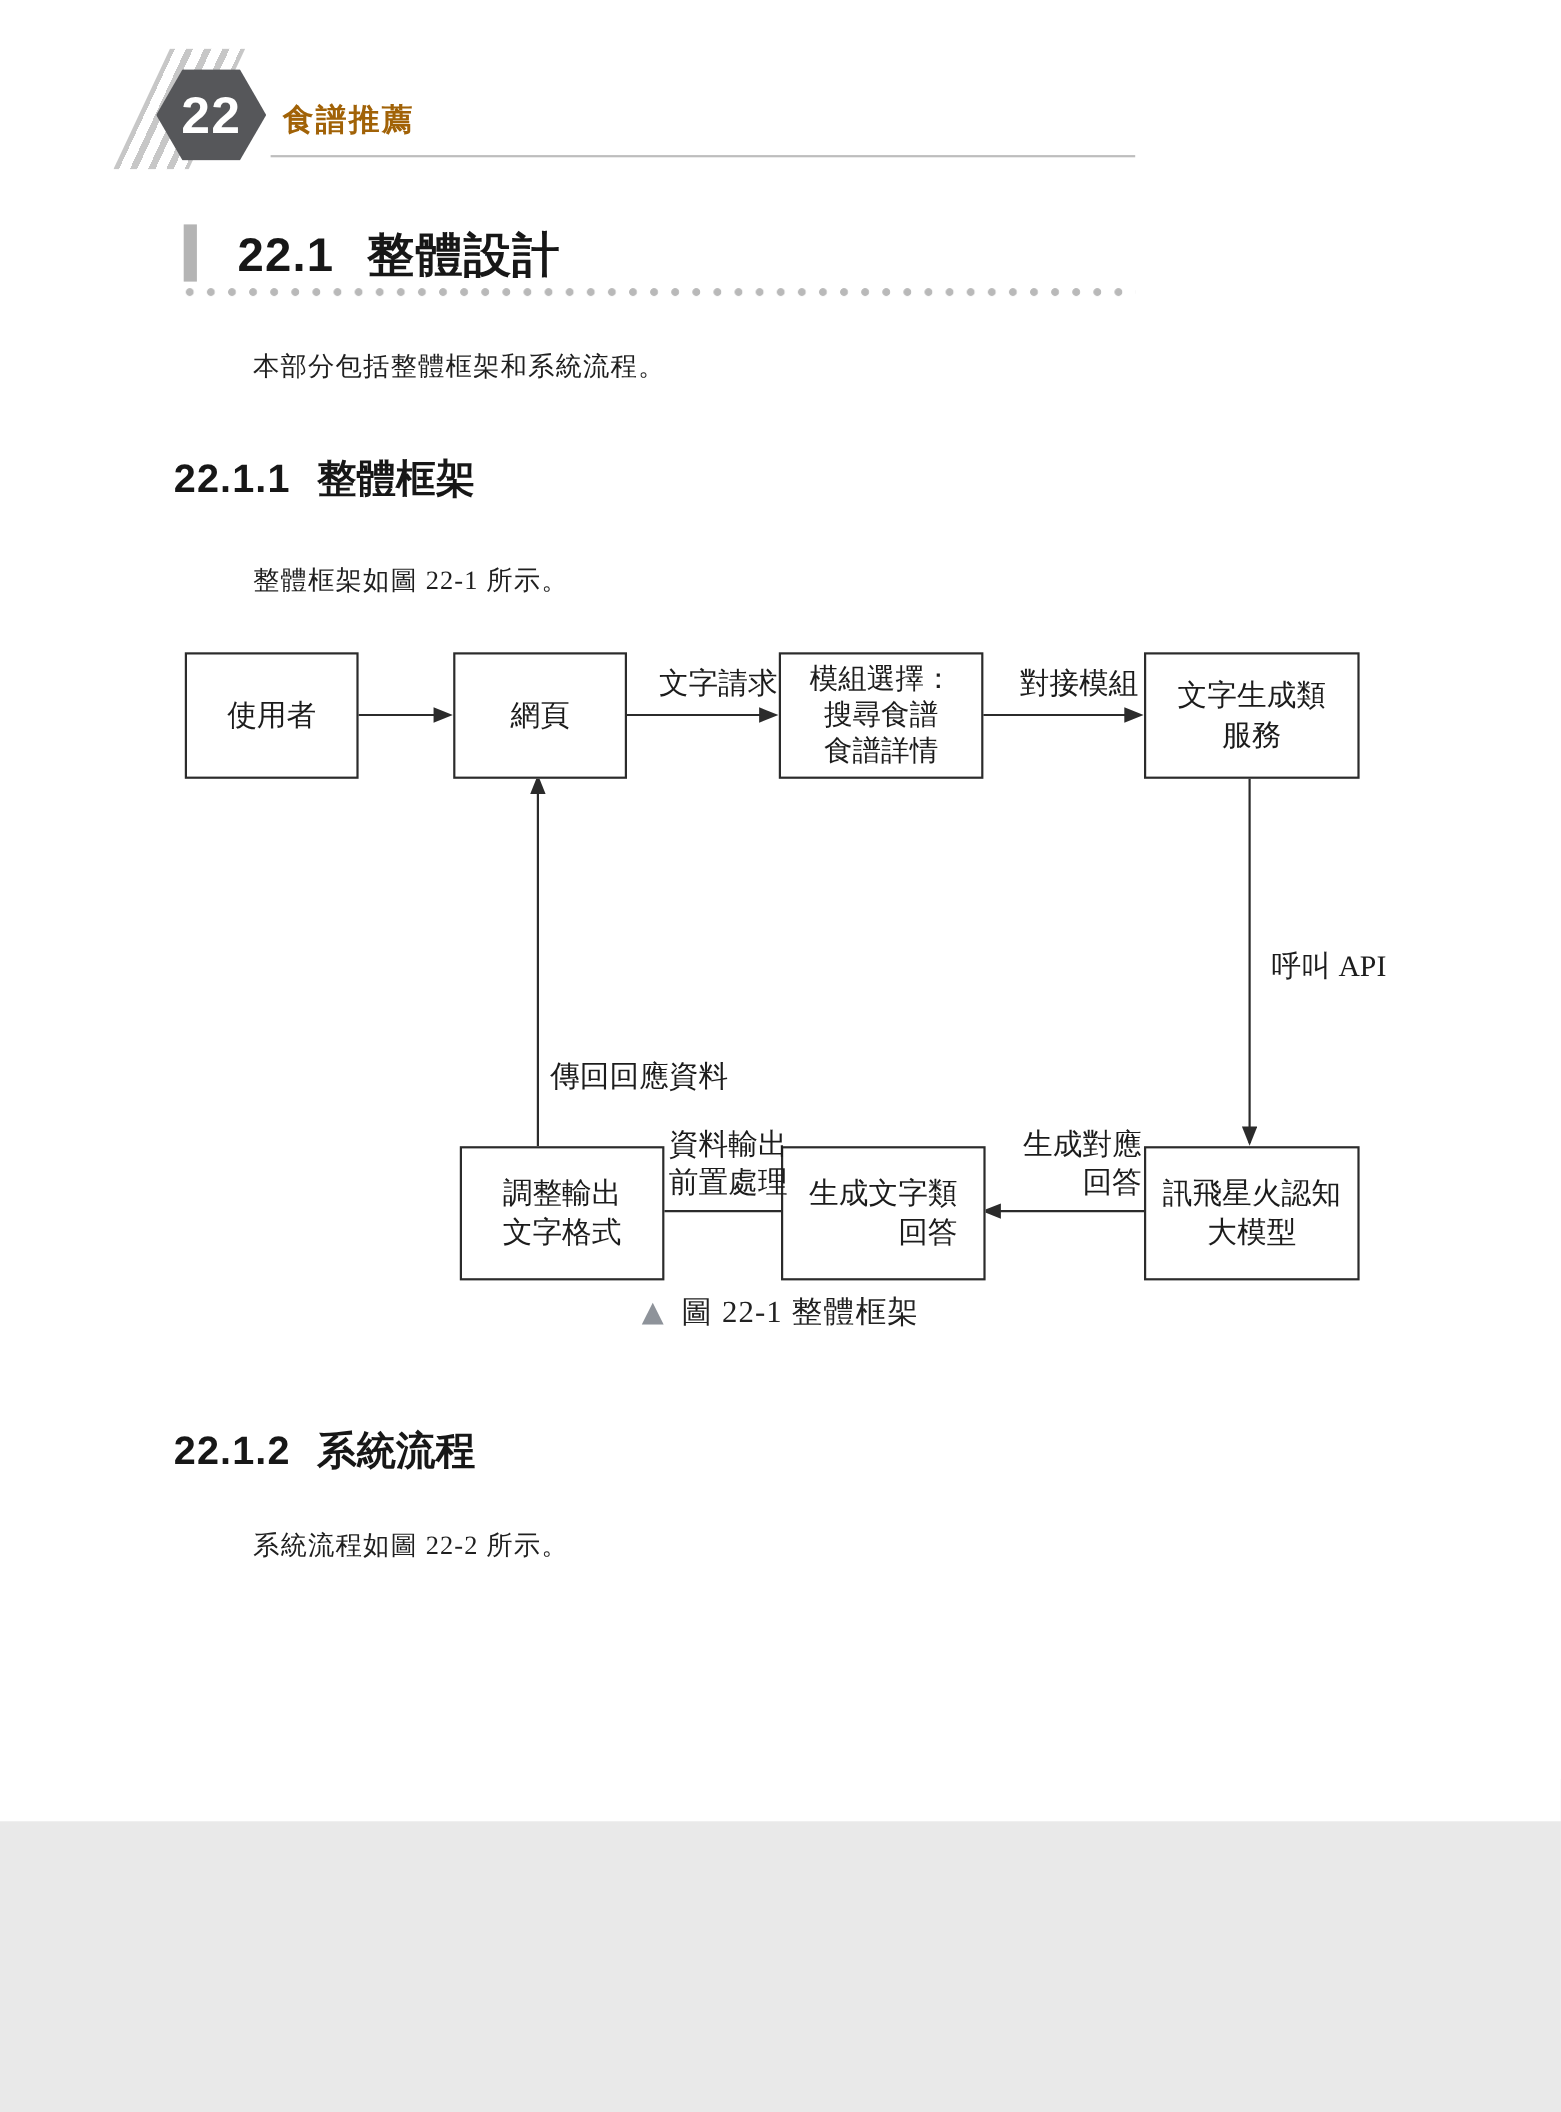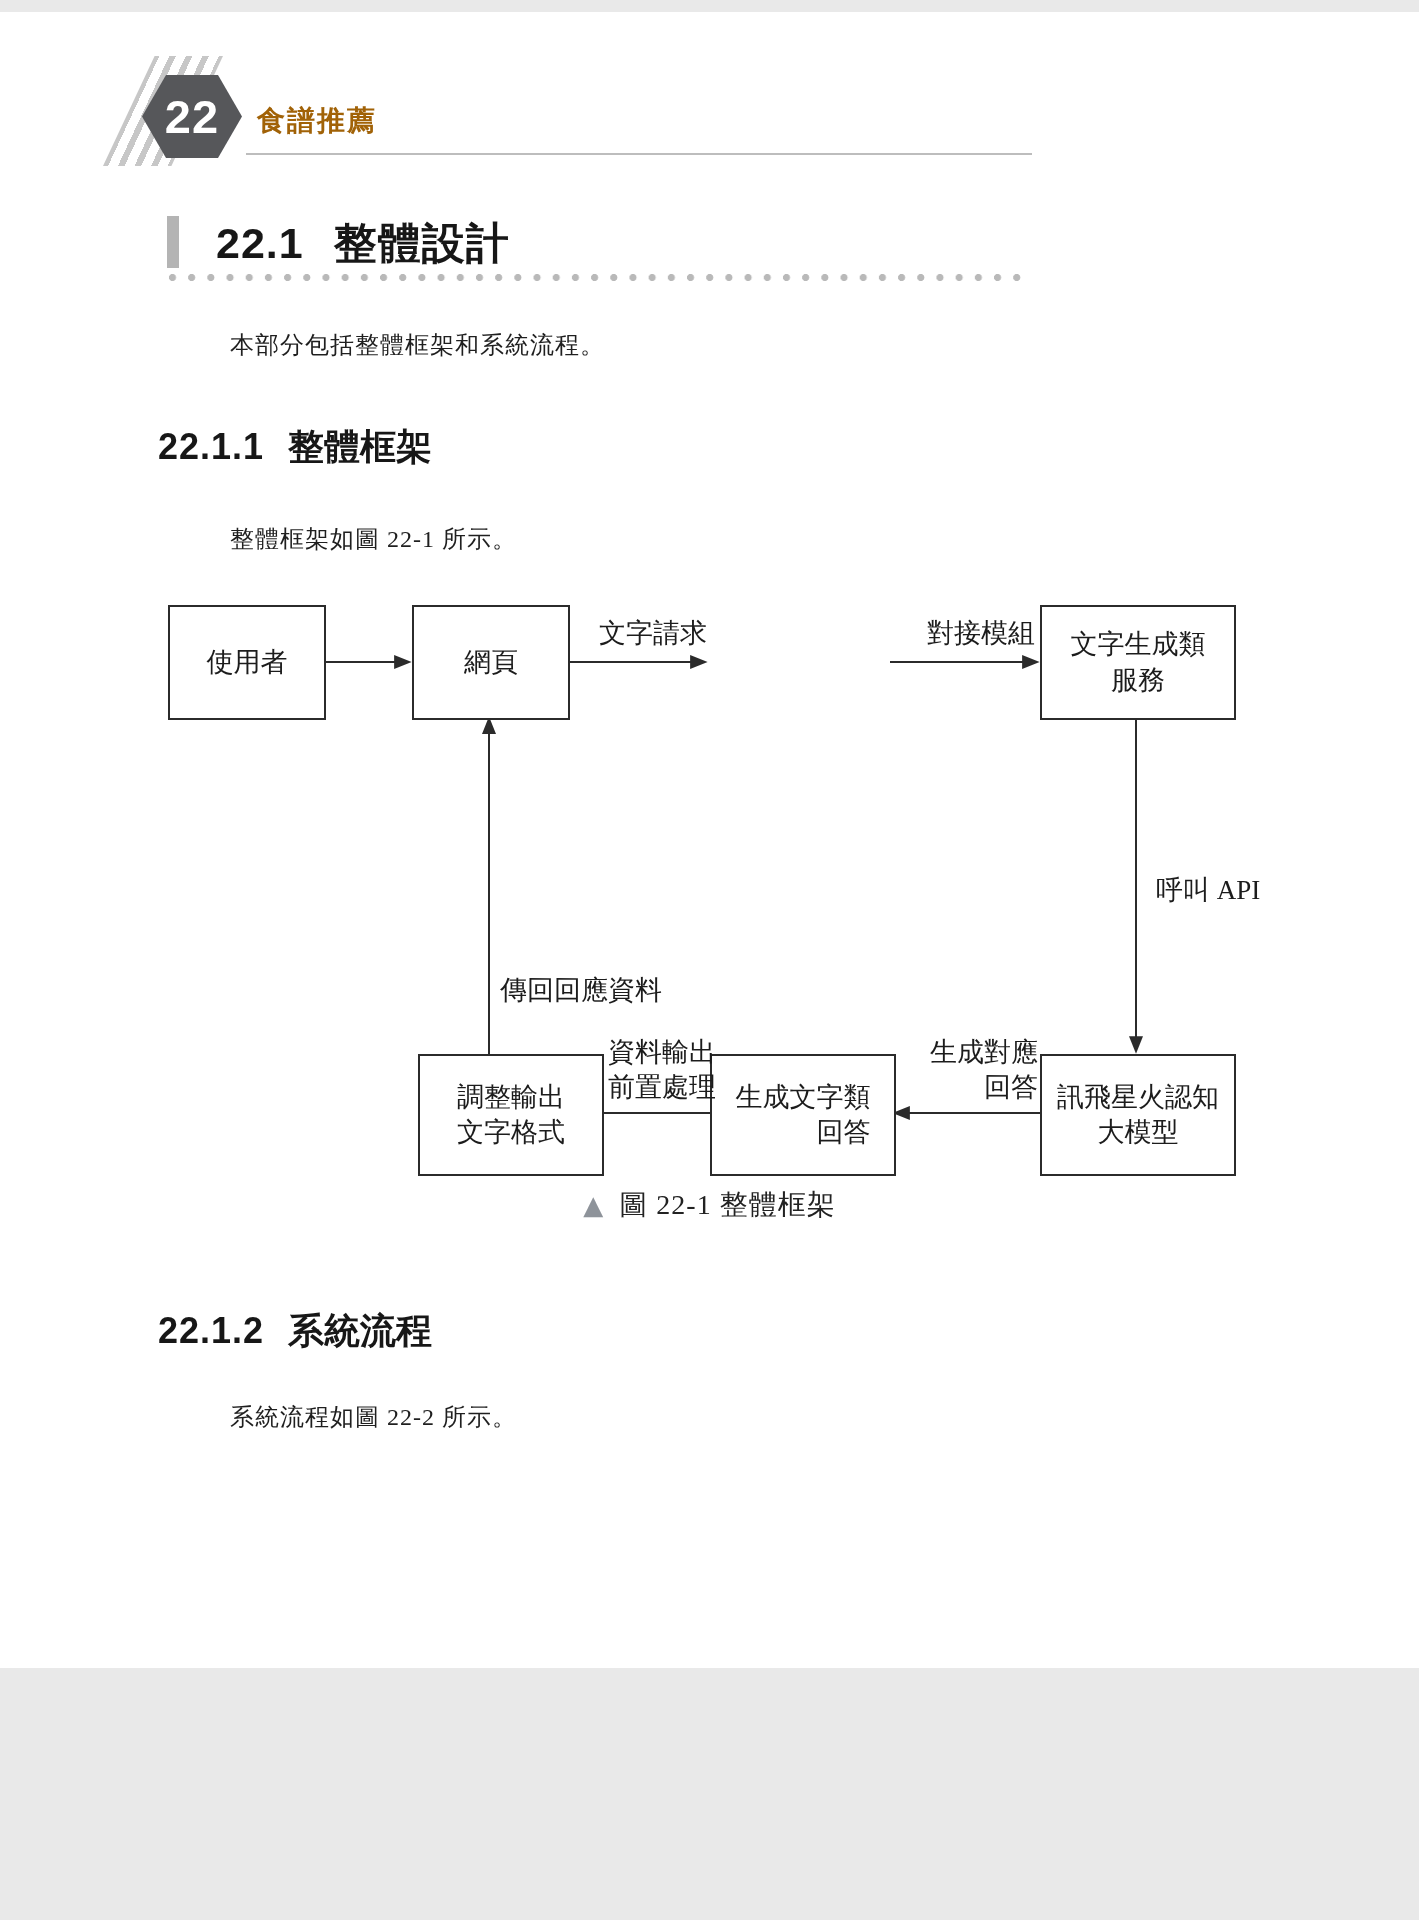--- a/index.html
+++ b/index.html
@@ -1,18 +1,18 @@
 <!DOCTYPE html>
 <html><head>
 <meta charset="utf-8">
 <style>
   html,body{margin:0;padding:0;background:#e9e9e9;}
   .page{
     position:relative;width:1419px;height:1656px;background:#ffffff;
-    margin:12px auto;overflow:hidden;
+    margin:0 auto;overflow:hidden;
     font-family:"Liberation Serif",serif;color:#1f1f1f;
   }
   
   .stripes{
     position:absolute;left:103px;top:44px;width:120px;height:110px;
     background:repeating-linear-gradient(115deg,#c7c7c7 0 6px,transparent 6px 15px);
     clip-path:polygon(43% 0,100% 0,57% 100%,0 100%);
   }
   .hexagon{
     position:absolute;left:142px;top:63px;width:100px;height:83px;
@@ -138,20 +138,23 @@
       <line x1="890" y1="650" x2="1037" y2="650" marker-end="url(#arrow)"></line>
       <line x1="1136" y1="704" x2="1136" y2="1039" marker-end="url(#arrow)"></line>
       <line x1="1040" y1="1101" x2="895" y2="1101" marker-end="url(#arrow)"></line>
       <line x1="710" y1="1101" x2="582" y2="1101" marker-end="url(#arrow)"></line>
       <line x1="489" y1="1042" x2="489" y2="707" marker-end="url(#arrow)"></line>
     </g>
   </svg>
 
   <div class="flow-box" id="box-web">網頁</div>
   <div class="flow-box" id="box-user">使用者</div>
+  <div class="flow-box" id="box-module">模組選擇：
+搜尋食譜
+食譜詳情</div>
   <div class="flow-box" id="box-textservice">文字生成類
 服務</div>
   <div class="flow-box" id="box-adjust">調整輸出
 文字格式</div>
   <div class="flow-box" id="box-answer">生成文字類
 回答</div>
   <div class="flow-box" id="box-spark">訊飛星火認知
 大模型</div>
 
   <div class="edge-label" id="lbl-text-request">文字請求</div>

